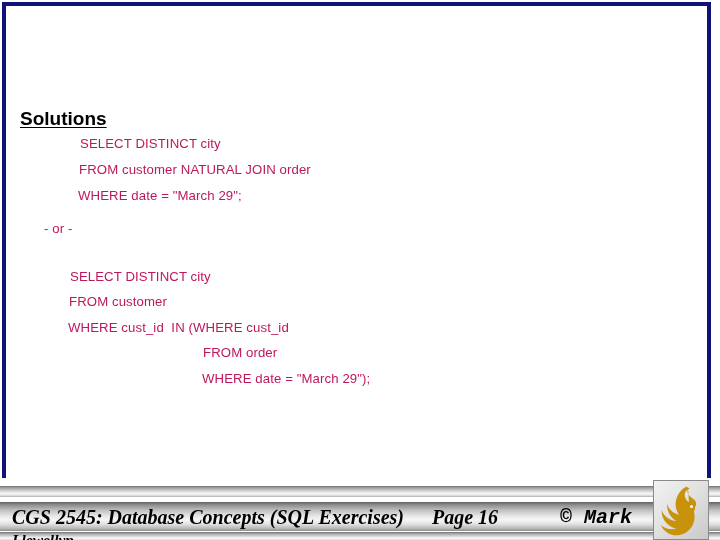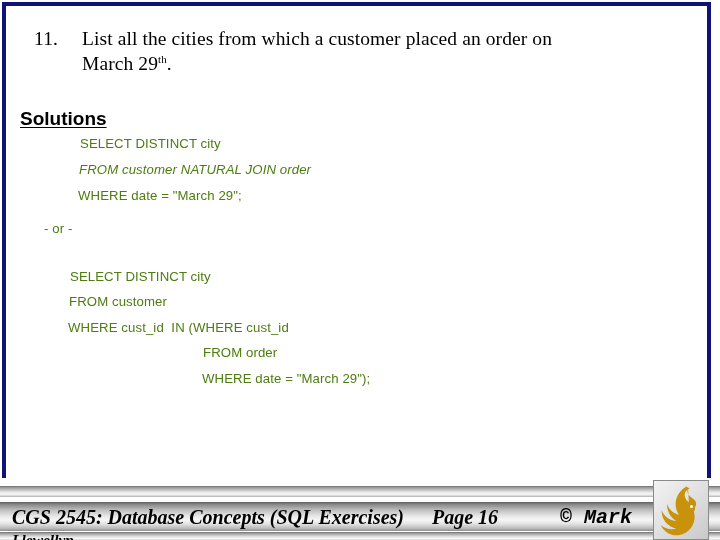--- a/index.html
+++ b/index.html
@@ -84,21 +84,21 @@
     color: #000000;
     text-decoration: underline;
     text-underline-offset: 2px;
   }
 
   
   .sql-line {
     position: absolute;
     font-family: "Liberation Sans", sans-serif;
     font-size: 13.2px;
-    color: #4d7c0f;
+    color: #be185d;
     white-space: pre;
     letter-spacing: 0.1px;
   }
 
   
   .footer {
     position: absolute;
     left: 0; top: 479px;
     width: 720px;
     height: 61px;
@@ -176,35 +176,25 @@
 </style>
 </head>
 <body>
 
 <div id="slide">
 
   <div class="frame-top"></div>
   <div class="frame-left"></div>
   <div class="frame-right"></div>
 
-  <div class="title-block">
-    <div class="title-line">
-      <span class="title-row">
-        <span class="title-num">11.</span><span>List all the cities from which a customer placed an order on</span>
-      </span>
-      <span class="title-row">
-        <span class="title-indent"></span><span>March 29</span><span class="sup">th</span><span>.</span>
-      </span>
-    </div>
-  </div>
 
   <div class="solutions">Solutions</div>
 
   <div class="sql-line" style="left:80px; top:136px;">SELECT DISTINCT city</div>
-  <div class="sql-line" style="left:79px; top:162px;font-style:italic;">FROM customer NATURAL JOIN order</div>
+  <div class="sql-line" style="left:79px; top:162px;">FROM customer NATURAL JOIN order</div>
   <div class="sql-line" style="left:78px; top:188px;">WHERE date = "March 29";</div>
 
   <div class="sql-line" style="left:44px; top:221px;">- or -</div>
 
   <div class="sql-line" style="left:70px;  top:269px;">SELECT DISTINCT city</div>
   <div class="sql-line" style="left:69px;  top:294px;">FROM customer</div>
   <div class="sql-line" style="left:68px;  top:320px;">WHERE cust_id  IN (WHERE cust_id</div>
   <div class="sql-line" style="left:203px; top:345px;">FROM order</div>
   <div class="sql-line" style="left:202px; top:371px;">WHERE date = "March 29");</div>
 

